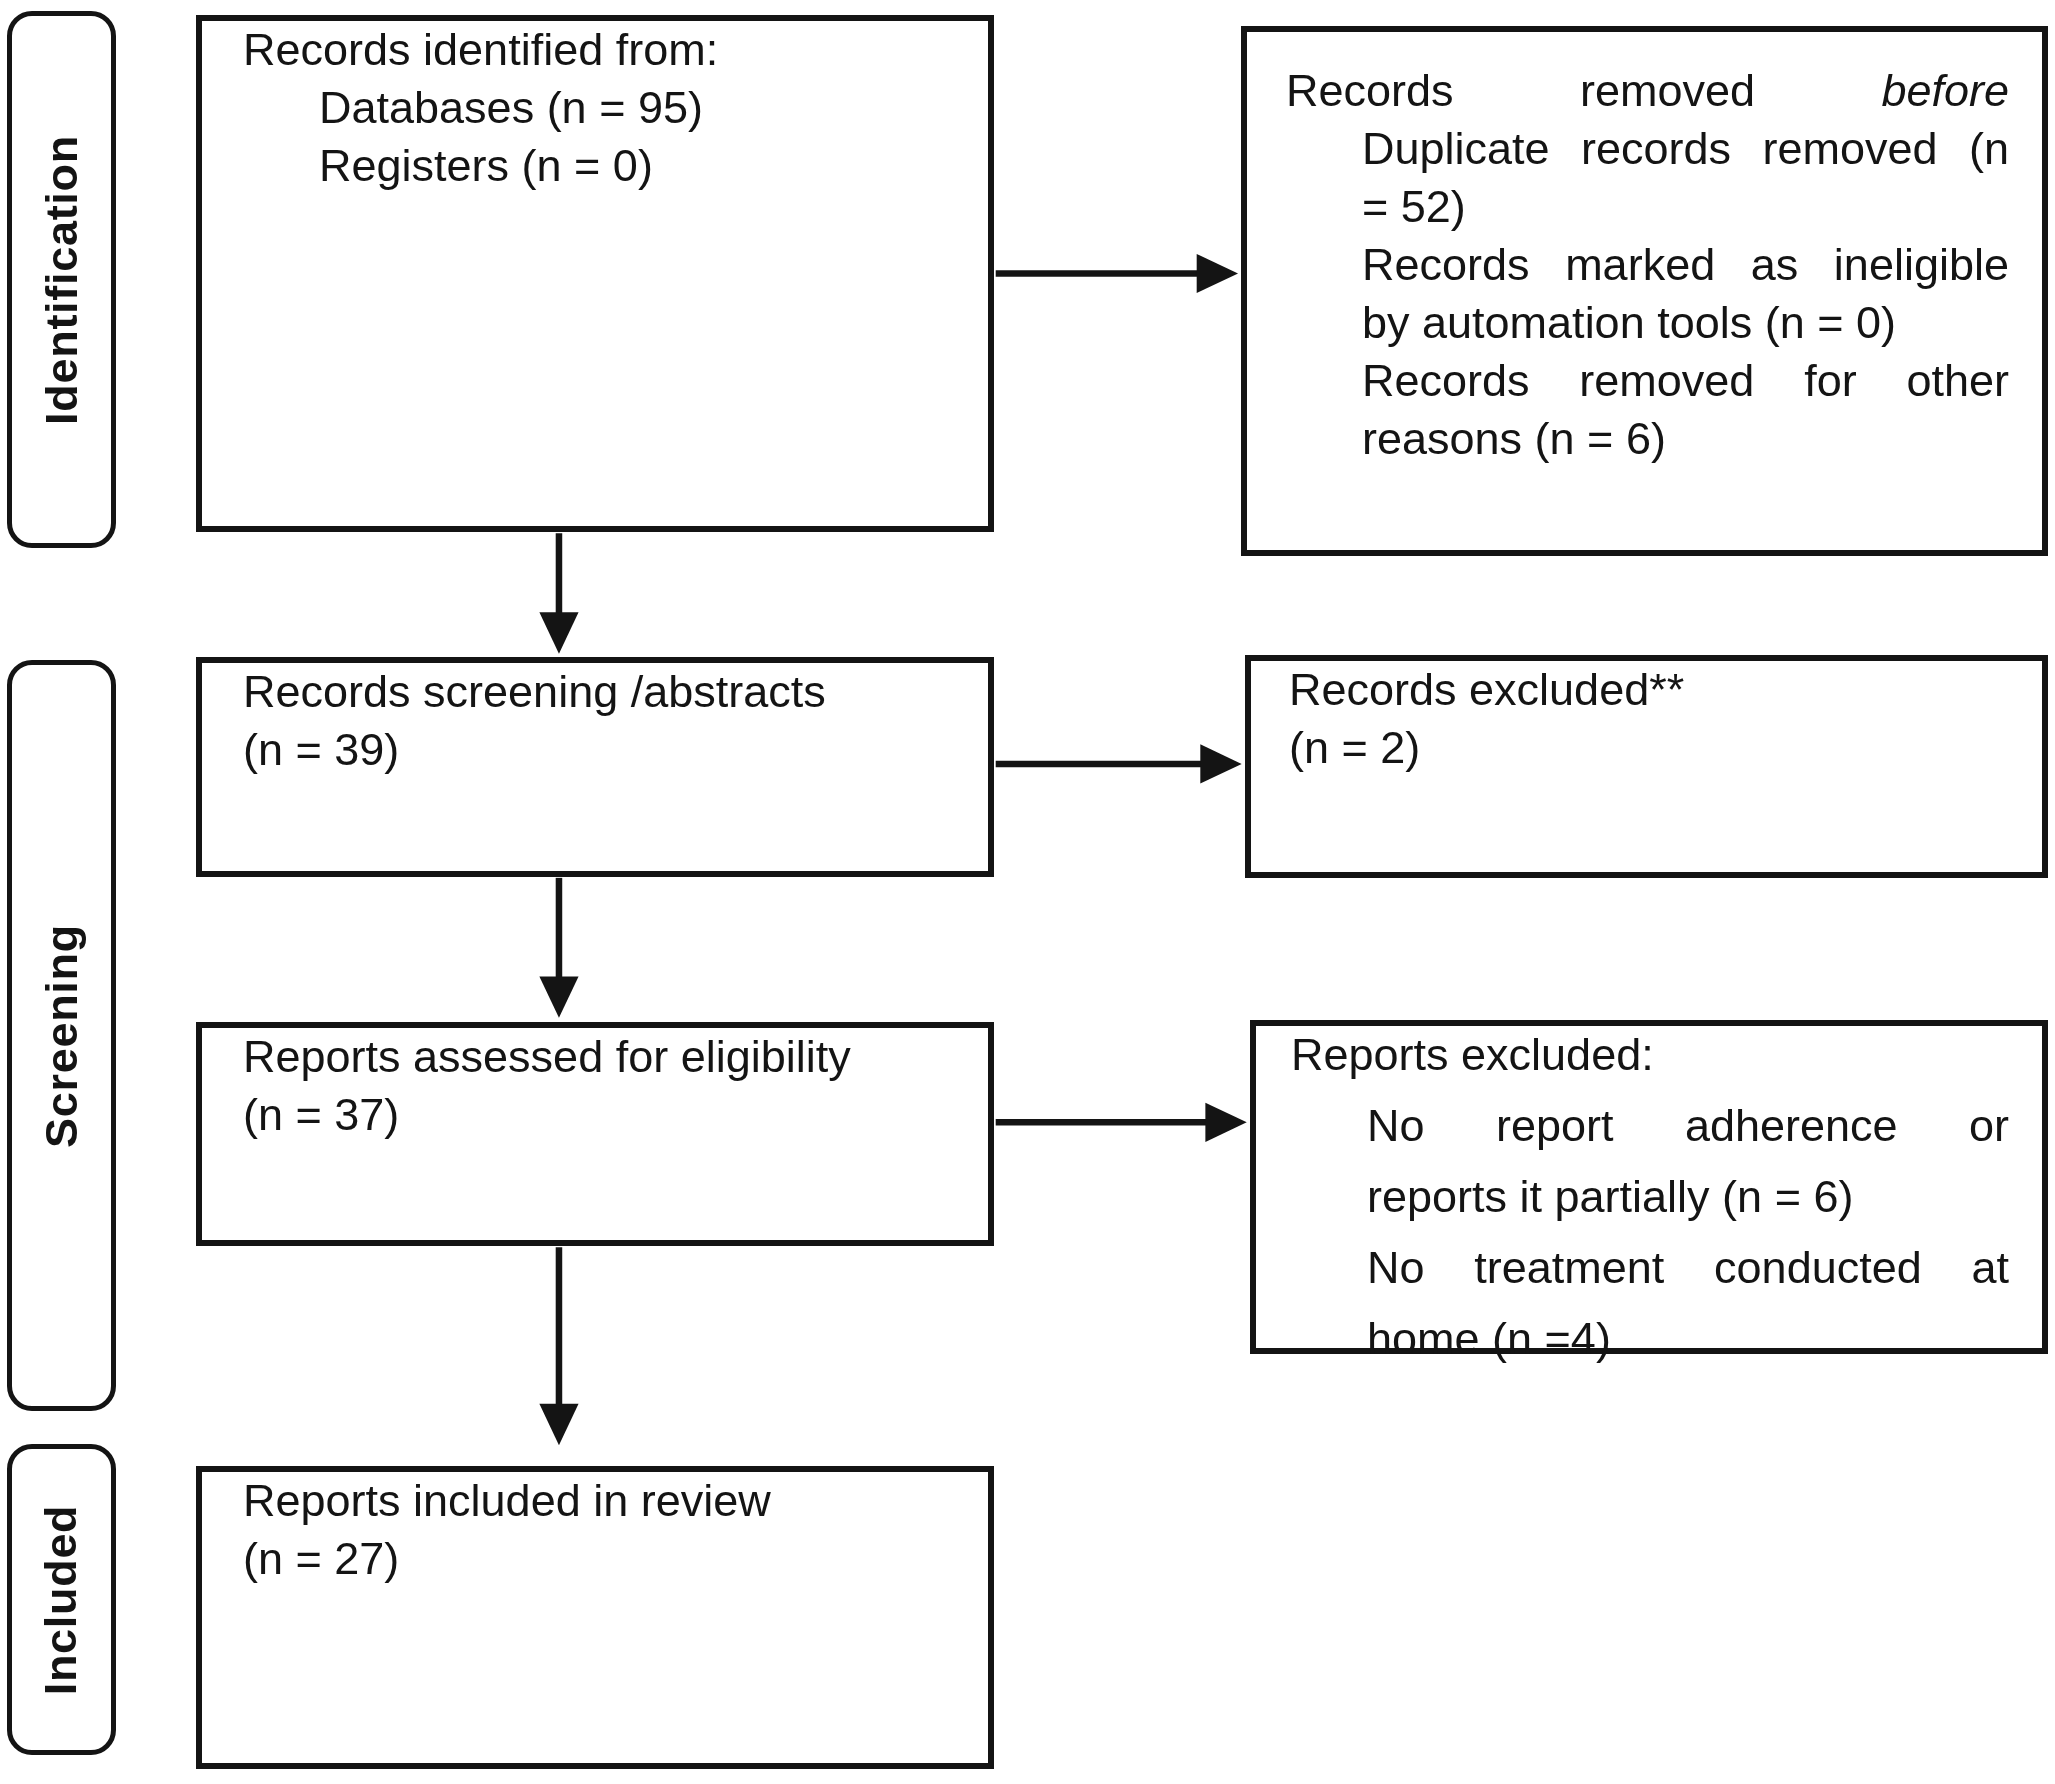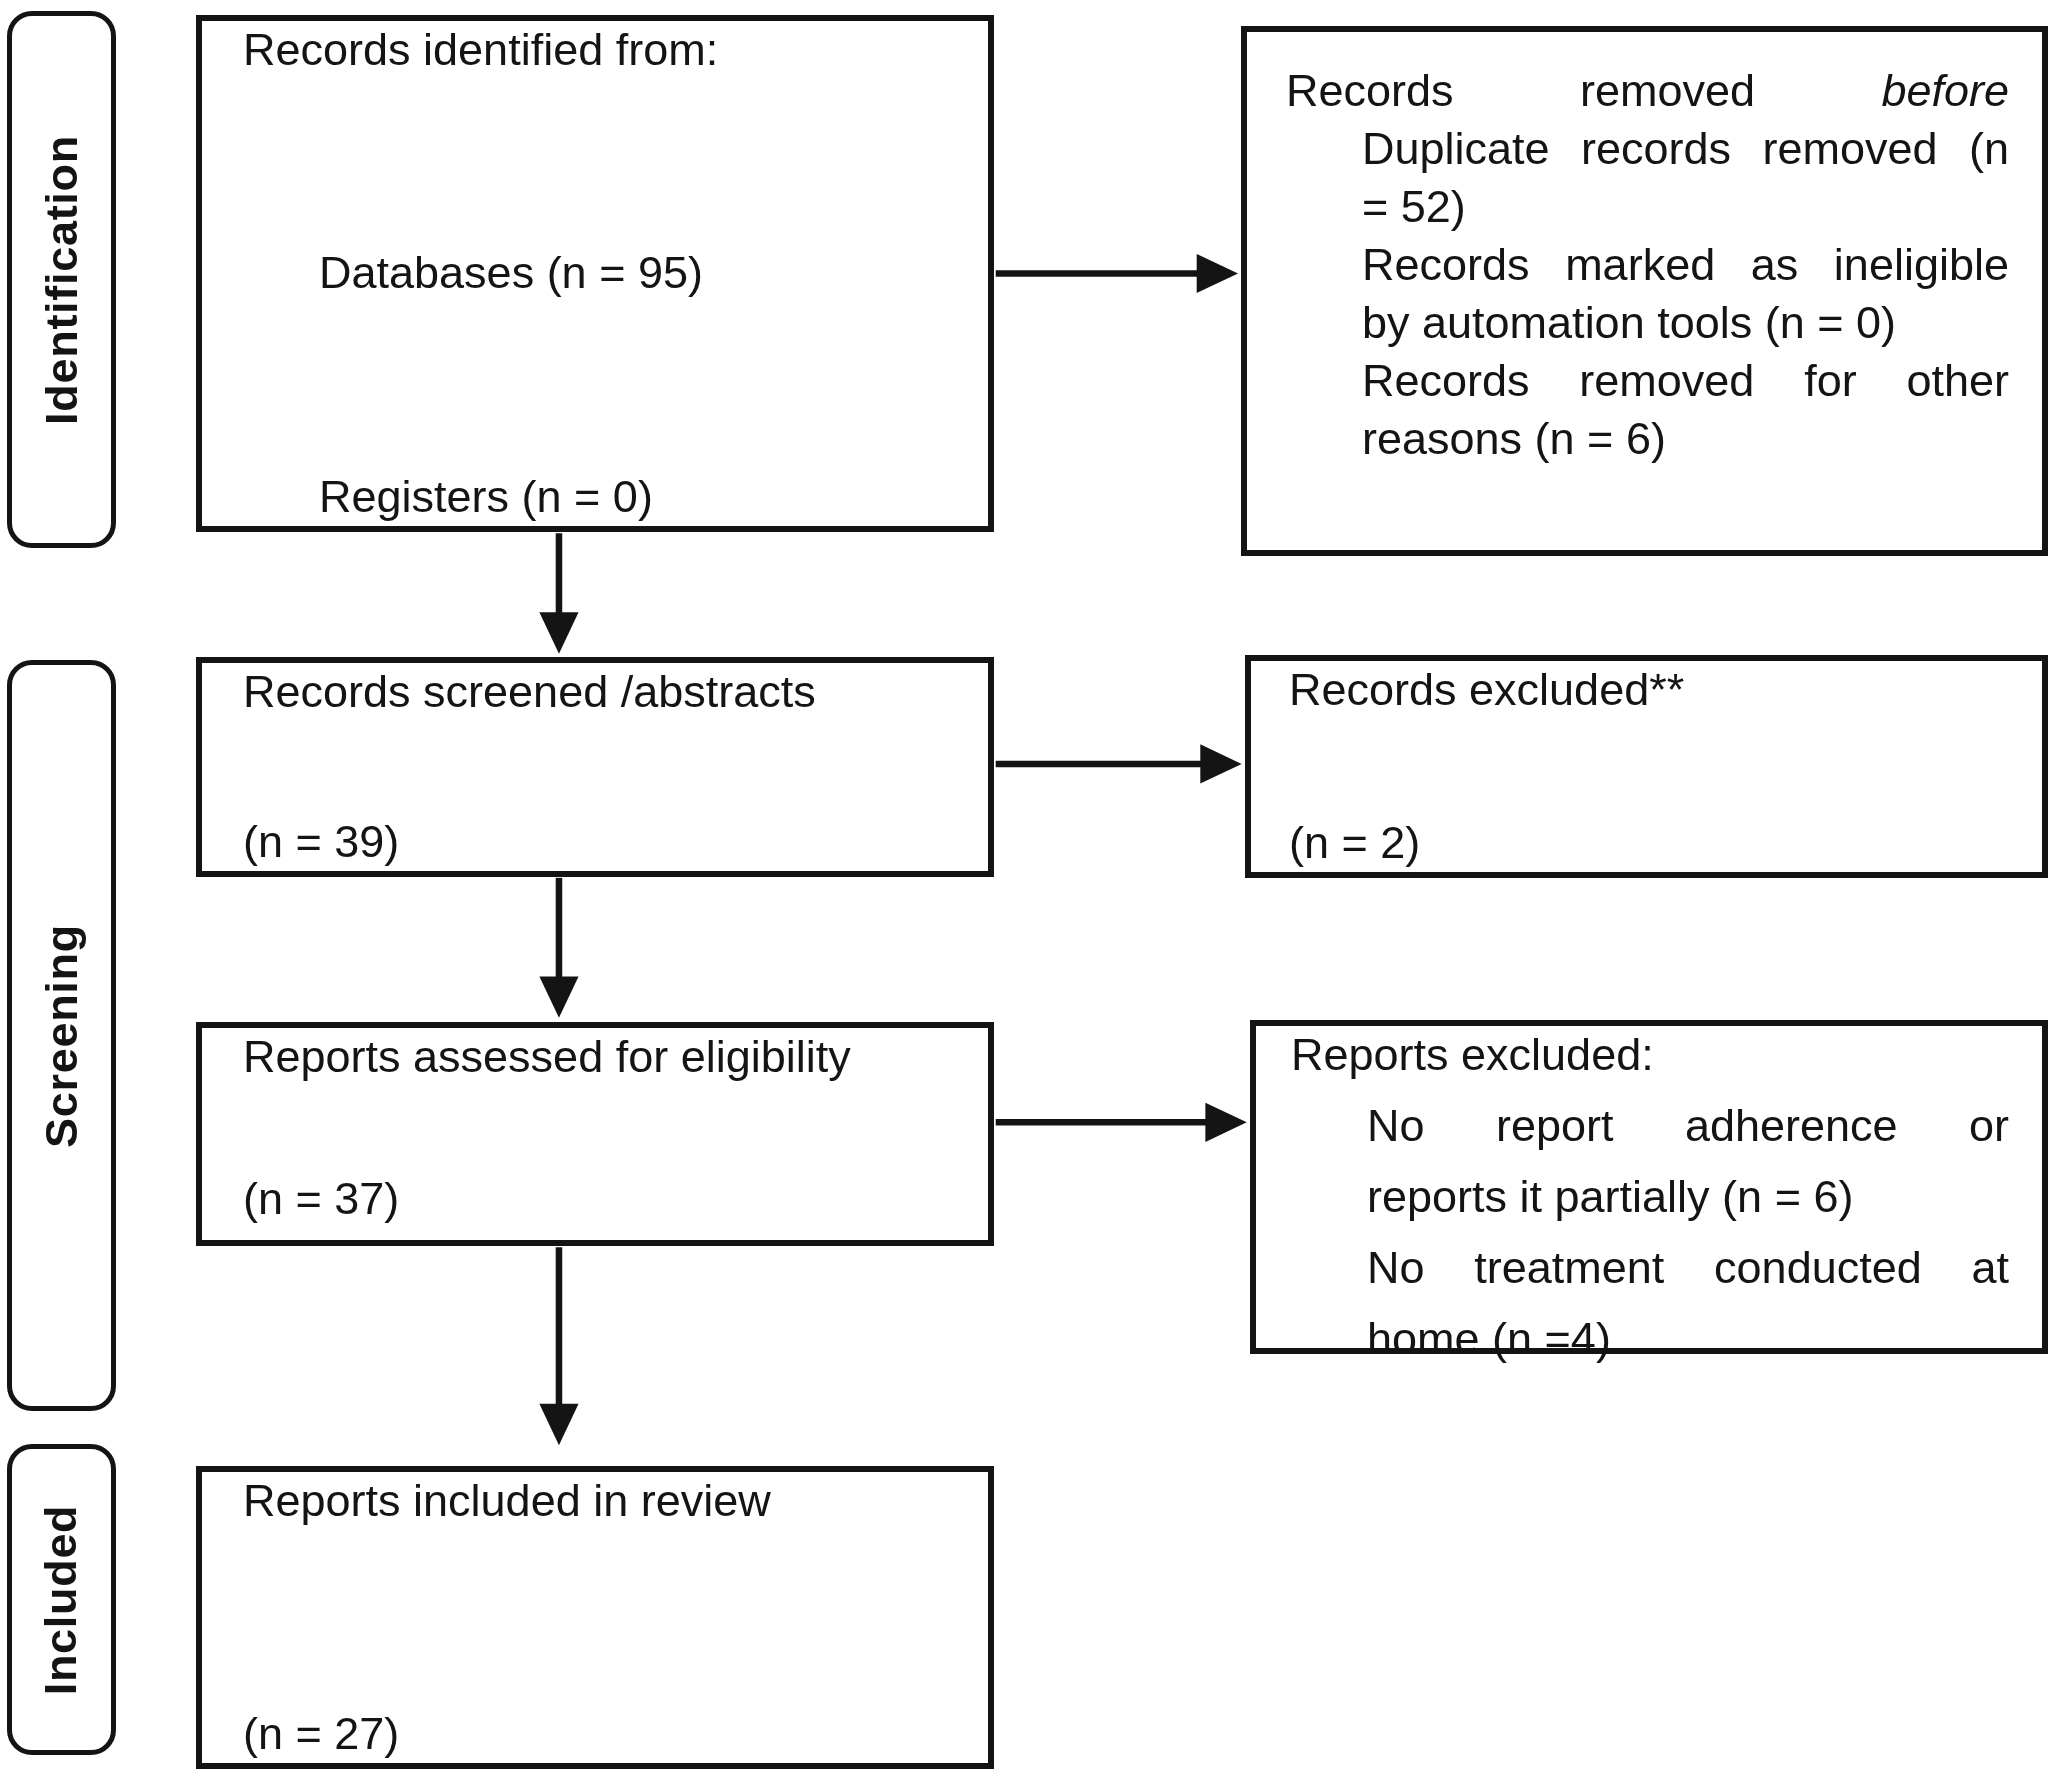--- a/index.html
+++ b/index.html
@@ -33,21 +33,21 @@
     letter-spacing: 0.7px;
   }
   
   .fbox {
     position: absolute;
     background: #ffffff;
     border: 6.5px solid #141414;
     box-sizing: border-box;
     display: flex;
     flex-direction: column;
-    justify-content: space-between;
+    justify-content: flex-start;
     font-size: 45px;
     line-height: 58px;
   }
   .fbox.topalign { justify-content: flex-start; }
   .ln { display: block; }
   .just { text-align: justify; text-align-last: justify; }
   .item { margin-left: 76px; }
   .it { font-style: italic; }
   
   .arrows {
@@ -73,21 +73,21 @@
     <span class="vtext">Included</span>
   </div>
 
   <div class="fbox" style="left:196px; top:14.5px; width:798px; height:517px; padding:0 22px 0 41px;">
     <span class="ln">Records identified from:</span>
     <span class="ln item">Databases (n = 95)</span>
     <span class="ln item">Registers (n = 0)</span>
   </div>
 
   <div class="fbox" style="left:196px; top:657px; width:798px; height:220px; padding:0 22px 0 41px;">
-    <span class="ln">Records screened /abstracts</span>
+    <span class="ln">Records screening /abstracts</span>
     <span class="ln">(n = 39)</span>
   </div>
 
   <div class="fbox" style="left:196px; top:1022px; width:798px; height:224px; padding:0 22px 12px 41px;">
     <span class="ln">Reports assessed for eligibility</span>
     <span class="ln">(n = 37)</span>
   </div>
 
   <div class="fbox" style="left:196px; top:1449px; width:798px; height:303px; padding:0 22px 0 41px;margin-top:17px;">
     <span class="ln">Reports included in review</span>

